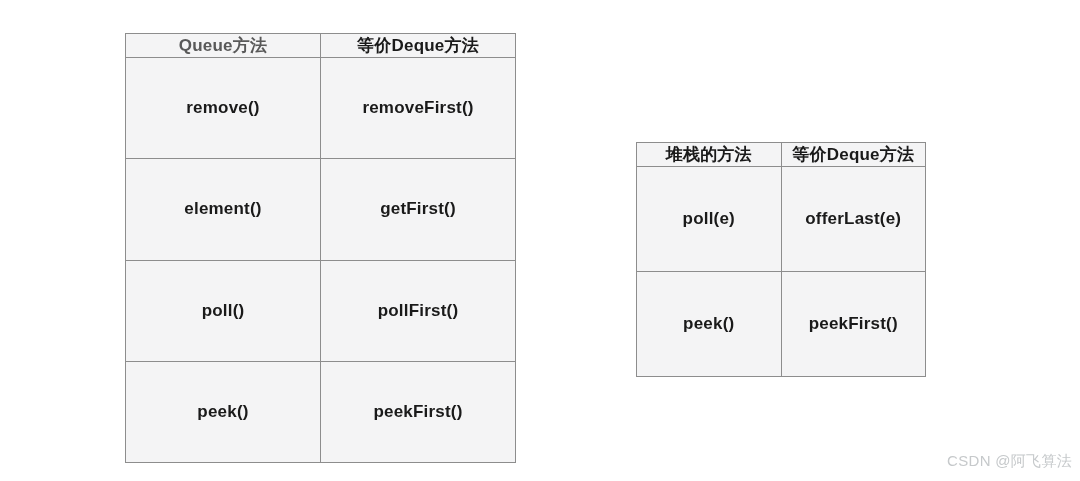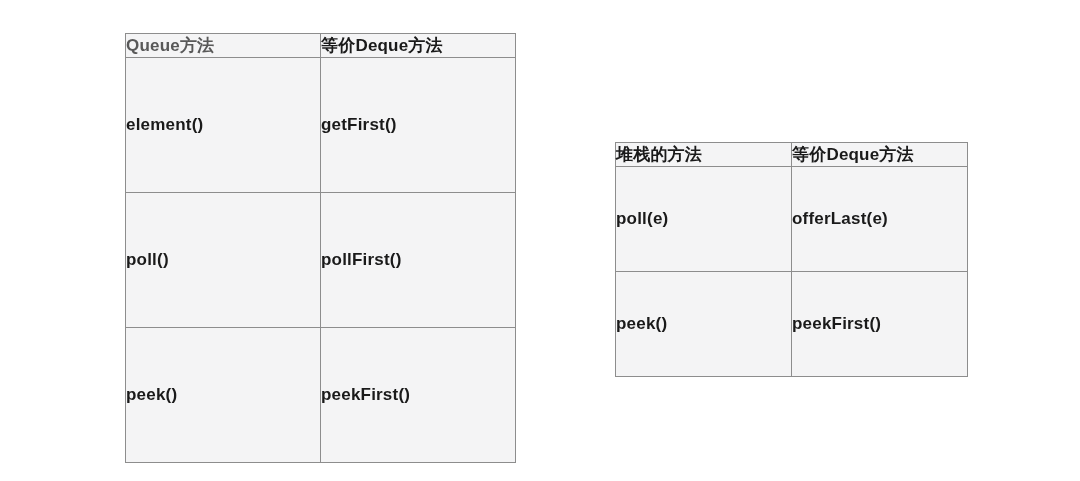--- a/index.html
+++ b/index.html
@@ -12,37 +12,37 @@
   .canvas { position: relative; width: 1080px; height: 481px; background: #ffffff; }
 
   .method-table {
     position: absolute;
     border-collapse: collapse;
     table-layout: fixed;
   }
   .method-table td, .method-table th {
     border: 1.5px solid #8d8d8d;
     background: #f4f4f5;
-    text-align: left;
+    text-align: center;
     vertical-align: middle;
     font-weight: bold;
     font-size: 17px;
     color: #1a1a1a;
     letter-spacing: 0.2px;
   }
   .method-table th { font-size: 17px; }
   .muted-header { color: #595959 !important; }
 
   #queue-table {
     left: 125px; top: 33px;
     width: 391px; height: 430px;
   }
   #stack-table {
-    left: 615px; top: 142px;
-    width: 353px; height: 235px;
+    left: 636px; top: 142px;
+    width: 290px; height: 235px;
   }
 
   .watermark {
     position: absolute;
     right: 8px;
     bottom: 10px;
     font-size: 15px;
     font-weight: normal;
     color: #c6c9cb;
     letter-spacing: 0.3px;
@@ -54,20 +54,24 @@
 <div class="canvas">
 
   <table id="queue-table" class="method-table">
     <thead>
         <tr>
           <th class="muted-header">Queue方法</th>
           <th>等价Deque方法</th>
         </tr>
       </thead>
     <tbody>
+        <tr>
+          <td>remove()</td>
+          <td>removeFirst()</td>
+        </tr>
         <tr>
           <td>element()</td>
           <td>getFirst()</td>
         </tr>
         <tr>
           <td>poll()</td>
           <td>pollFirst()</td>
         </tr>
         <tr>
           <td>peek()</td>
@@ -88,14 +92,15 @@
           <td>poll(e)</td>
           <td>offerLast(e)</td>
         </tr>
         <tr>
           <td>peek()</td>
           <td>peekFirst()</td>
         </tr>
       </tbody>
   </table>
 
+  <div class="watermark">CSDN @阿飞算法</div>
 
 </div>
 
 </body></html>

